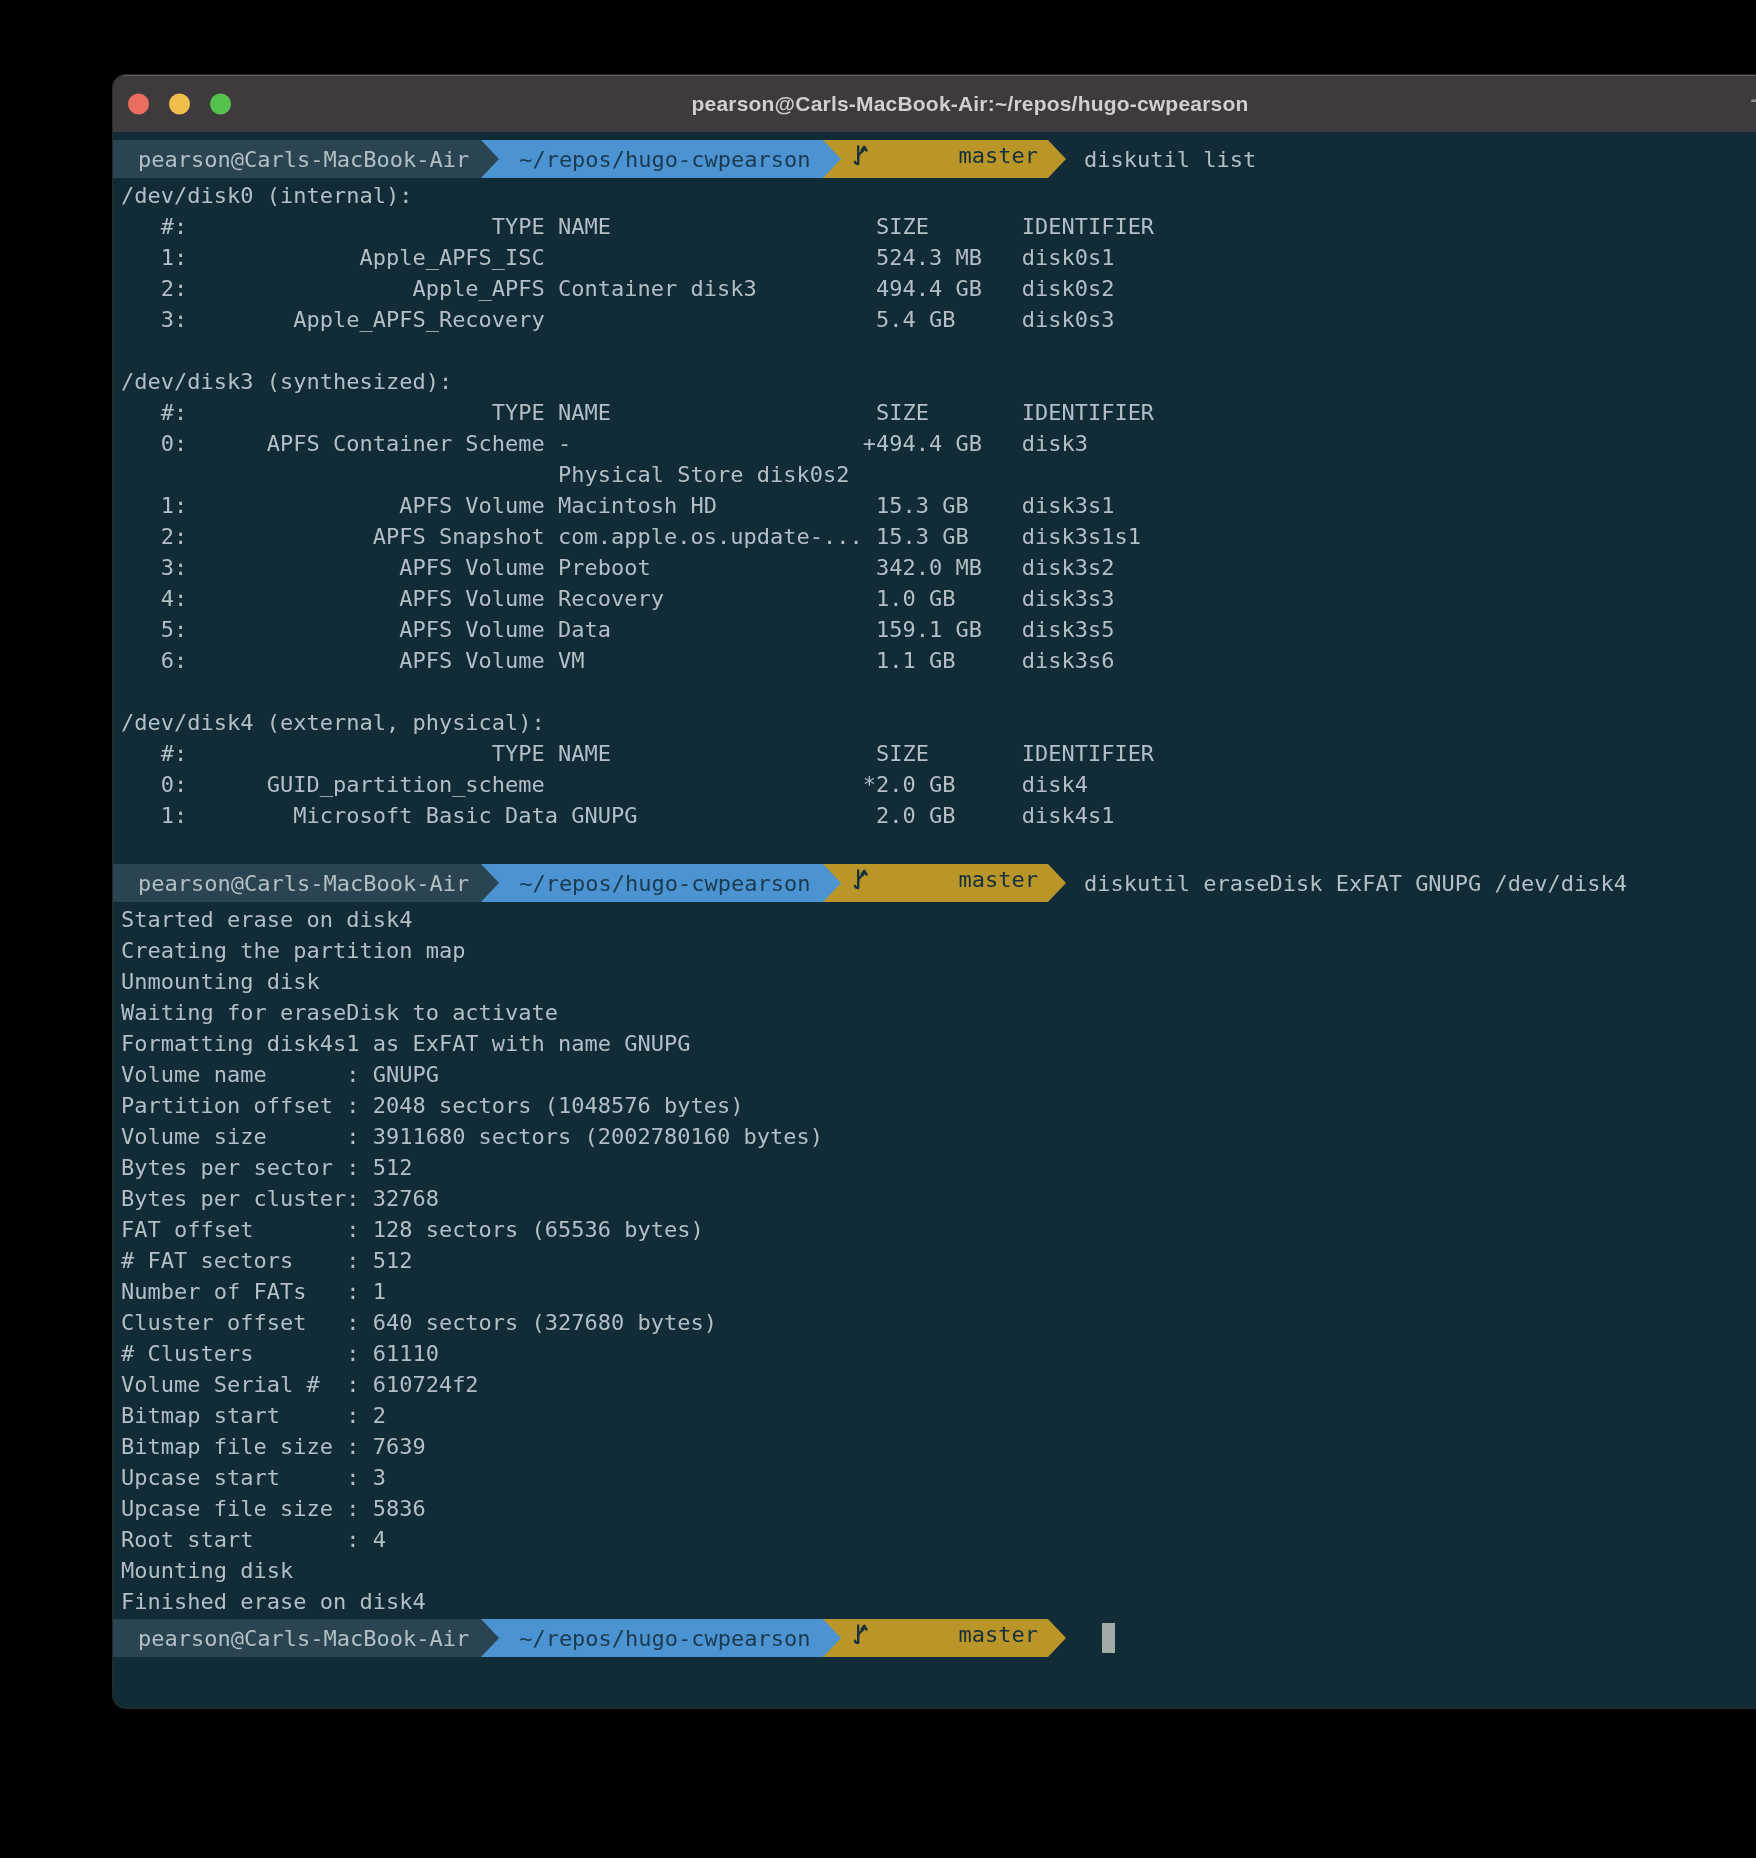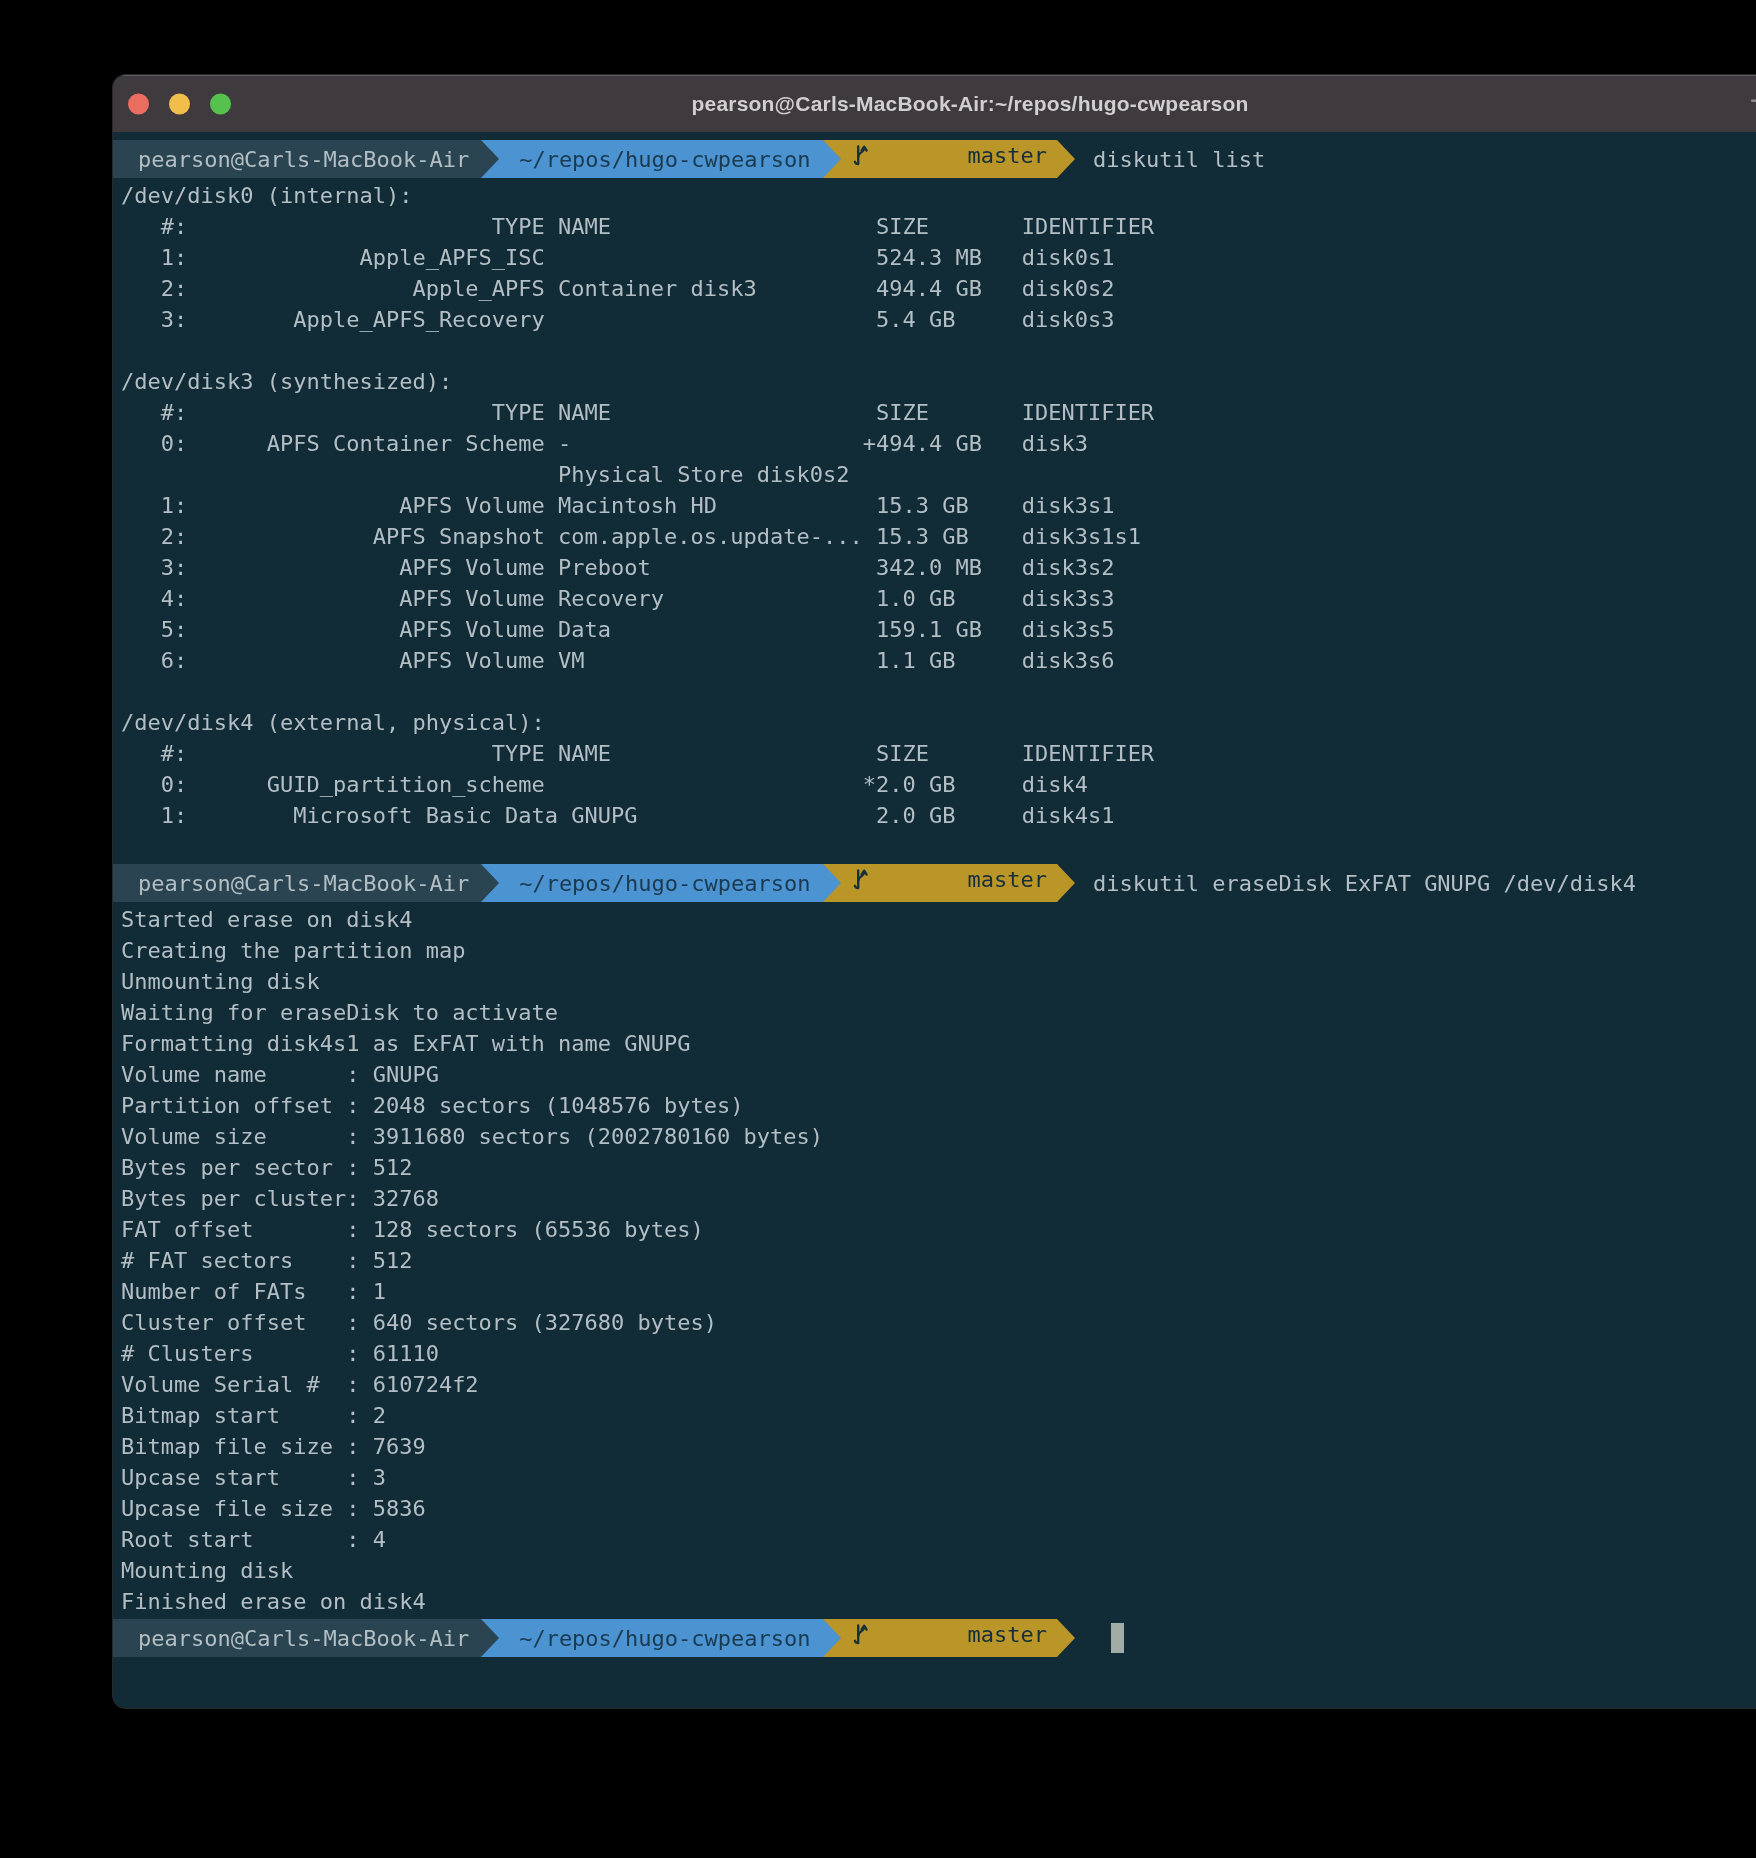--- a/index.html
+++ b/index.html
@@ -48,21 +48,21 @@
   .screen{
     padding:6px 8px 0 8px;font-size:22px;line-height:31px;color:var(--text);
   }
   .line{white-space:pre;height:31px;}
   .prompt-row{
     display:flex;align-items:stretch;height:38px;margin:2px 0 2px -8px;
   }
   .seg{display:flex;align-items:center;white-space:pre;}
   .seg-host{background:var(--seg-host);color:var(--text);padding:0 12px 0 25px;}
   .seg-path{background:var(--seg-path);color:var(--seg-path-text);padding:0 12px 0 20px;text-align:right;}
-  .seg-branch{background:var(--seg-branch);color:var(--seg-dark);padding:0 10px 8px 12px;gap:9px;}
+  .seg-branch{background:var(--seg-branch);color:var(--seg-dark);padding:0 10px 8px 12px;}
   .chev{width:0;height:0;flex:0 0 auto;
     border-top:19px solid transparent;border-bottom:19px solid transparent;
     border-left:18px solid transparent;}
   .chev.host-path{border-left-color:var(--seg-host);border-top-color:var(--seg-path);border-bottom-color:var(--seg-path);}
   .chev.path-branch{border-left-color:var(--seg-path);border-top-color:var(--seg-branch);border-bottom-color:var(--seg-branch);}
   .chev.branch-end{border-left-color:var(--seg-branch);}
   .cmd{display:flex;align-items:center;margin-left:18px;white-space:pre;color:var(--text);}
   .cursor{width:13px;height:30px;background:var(--cursor);margin-left:18px;align-self:center;}
   .branch-icon svg{display:block;}
 </style>

